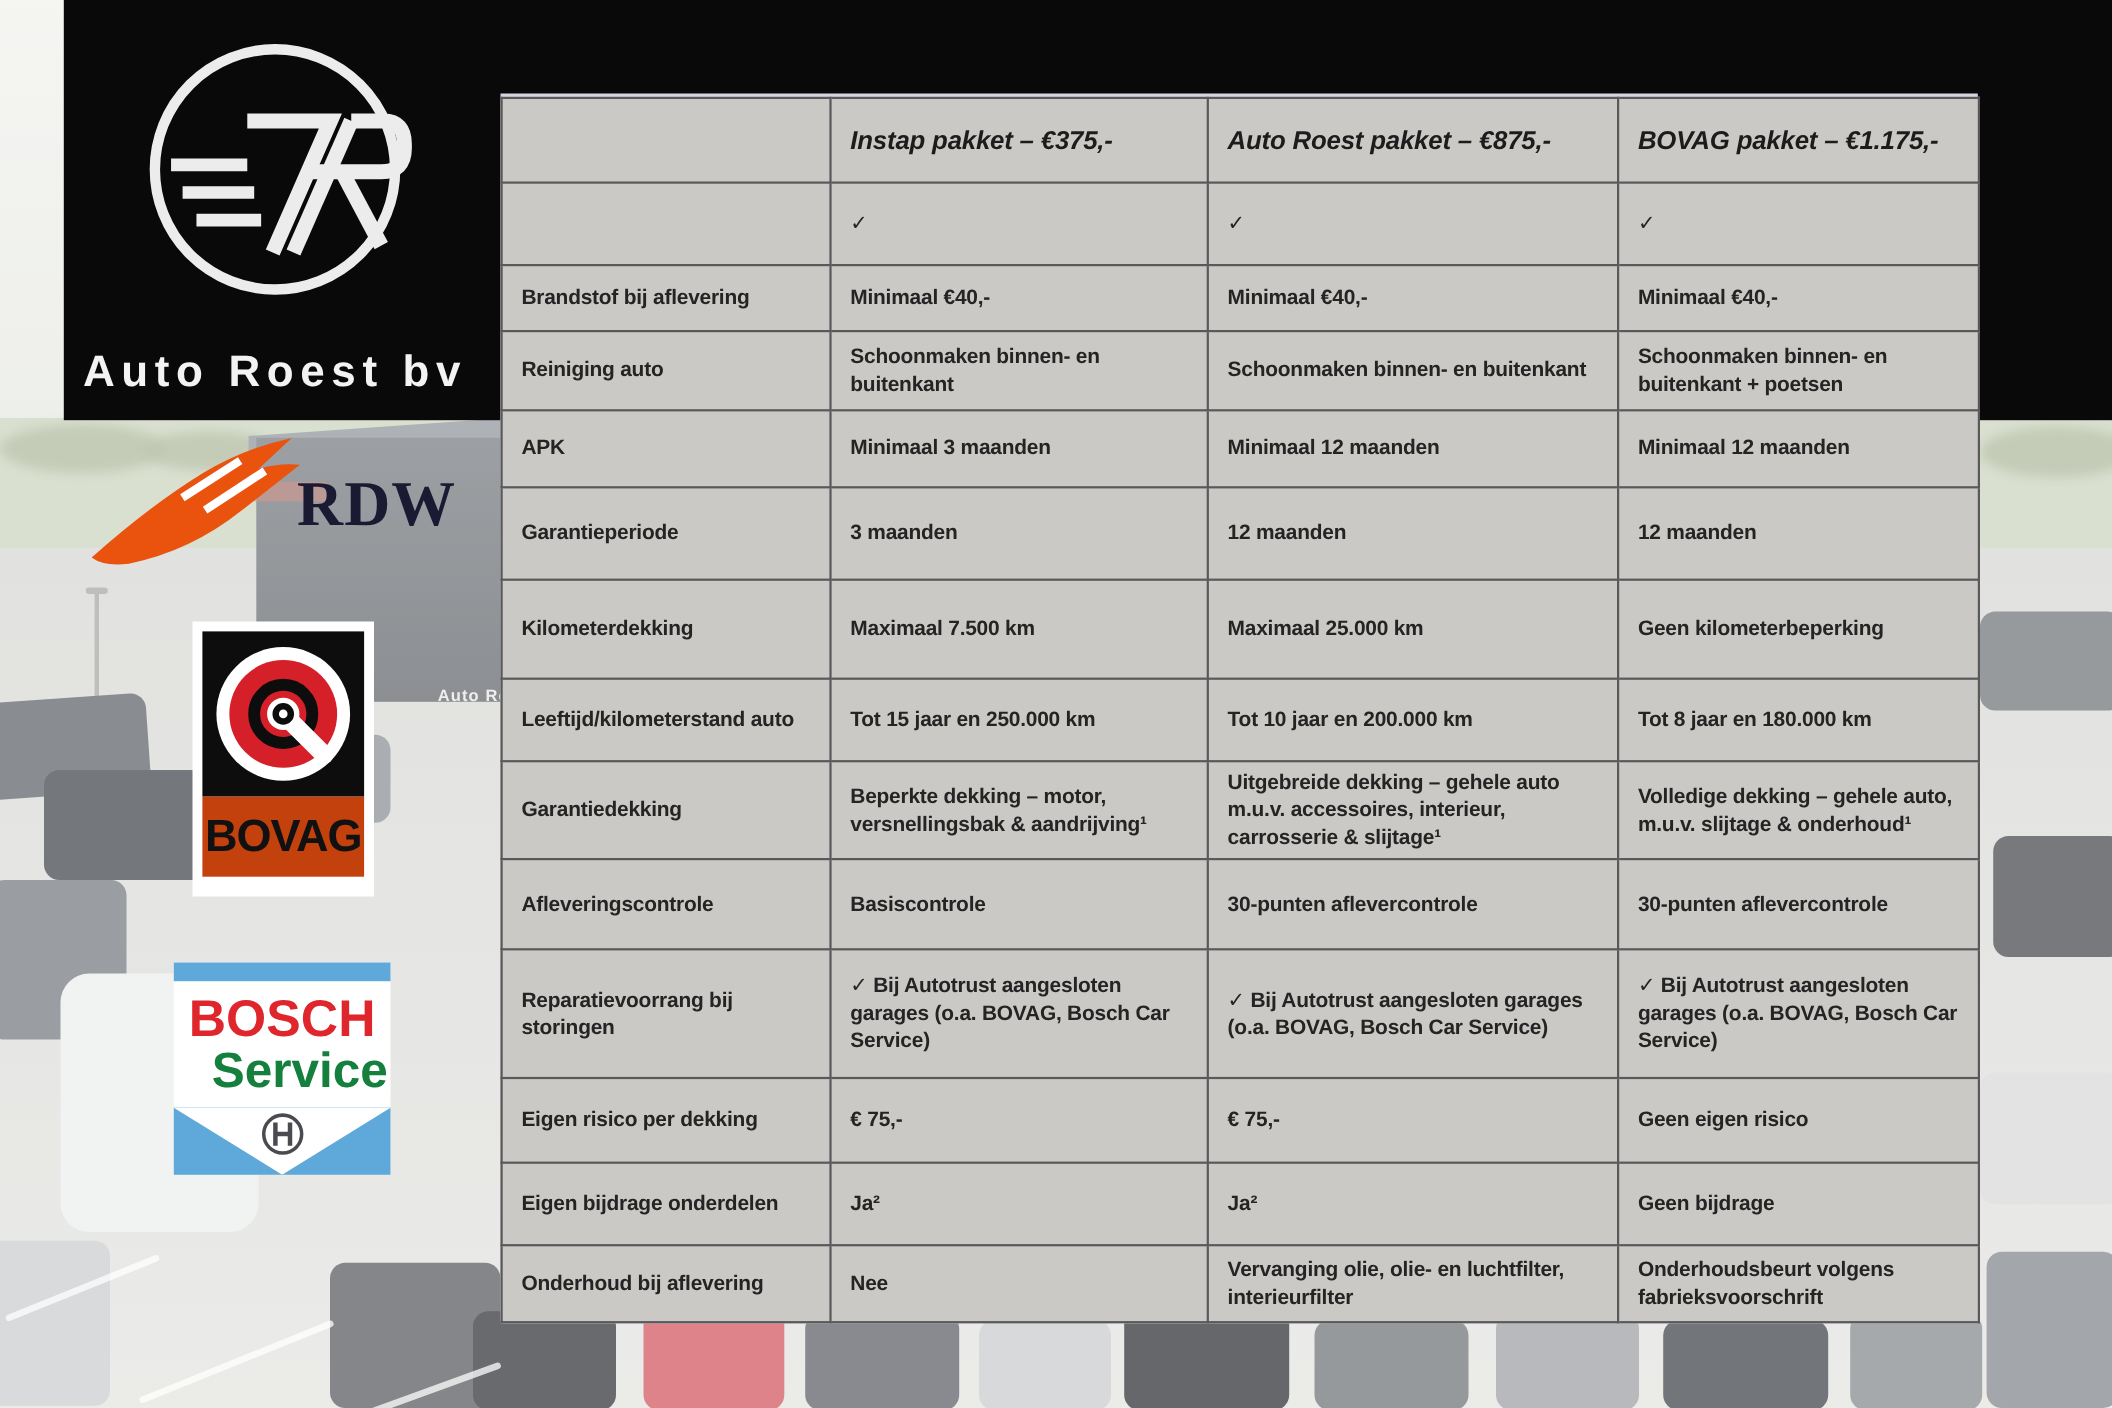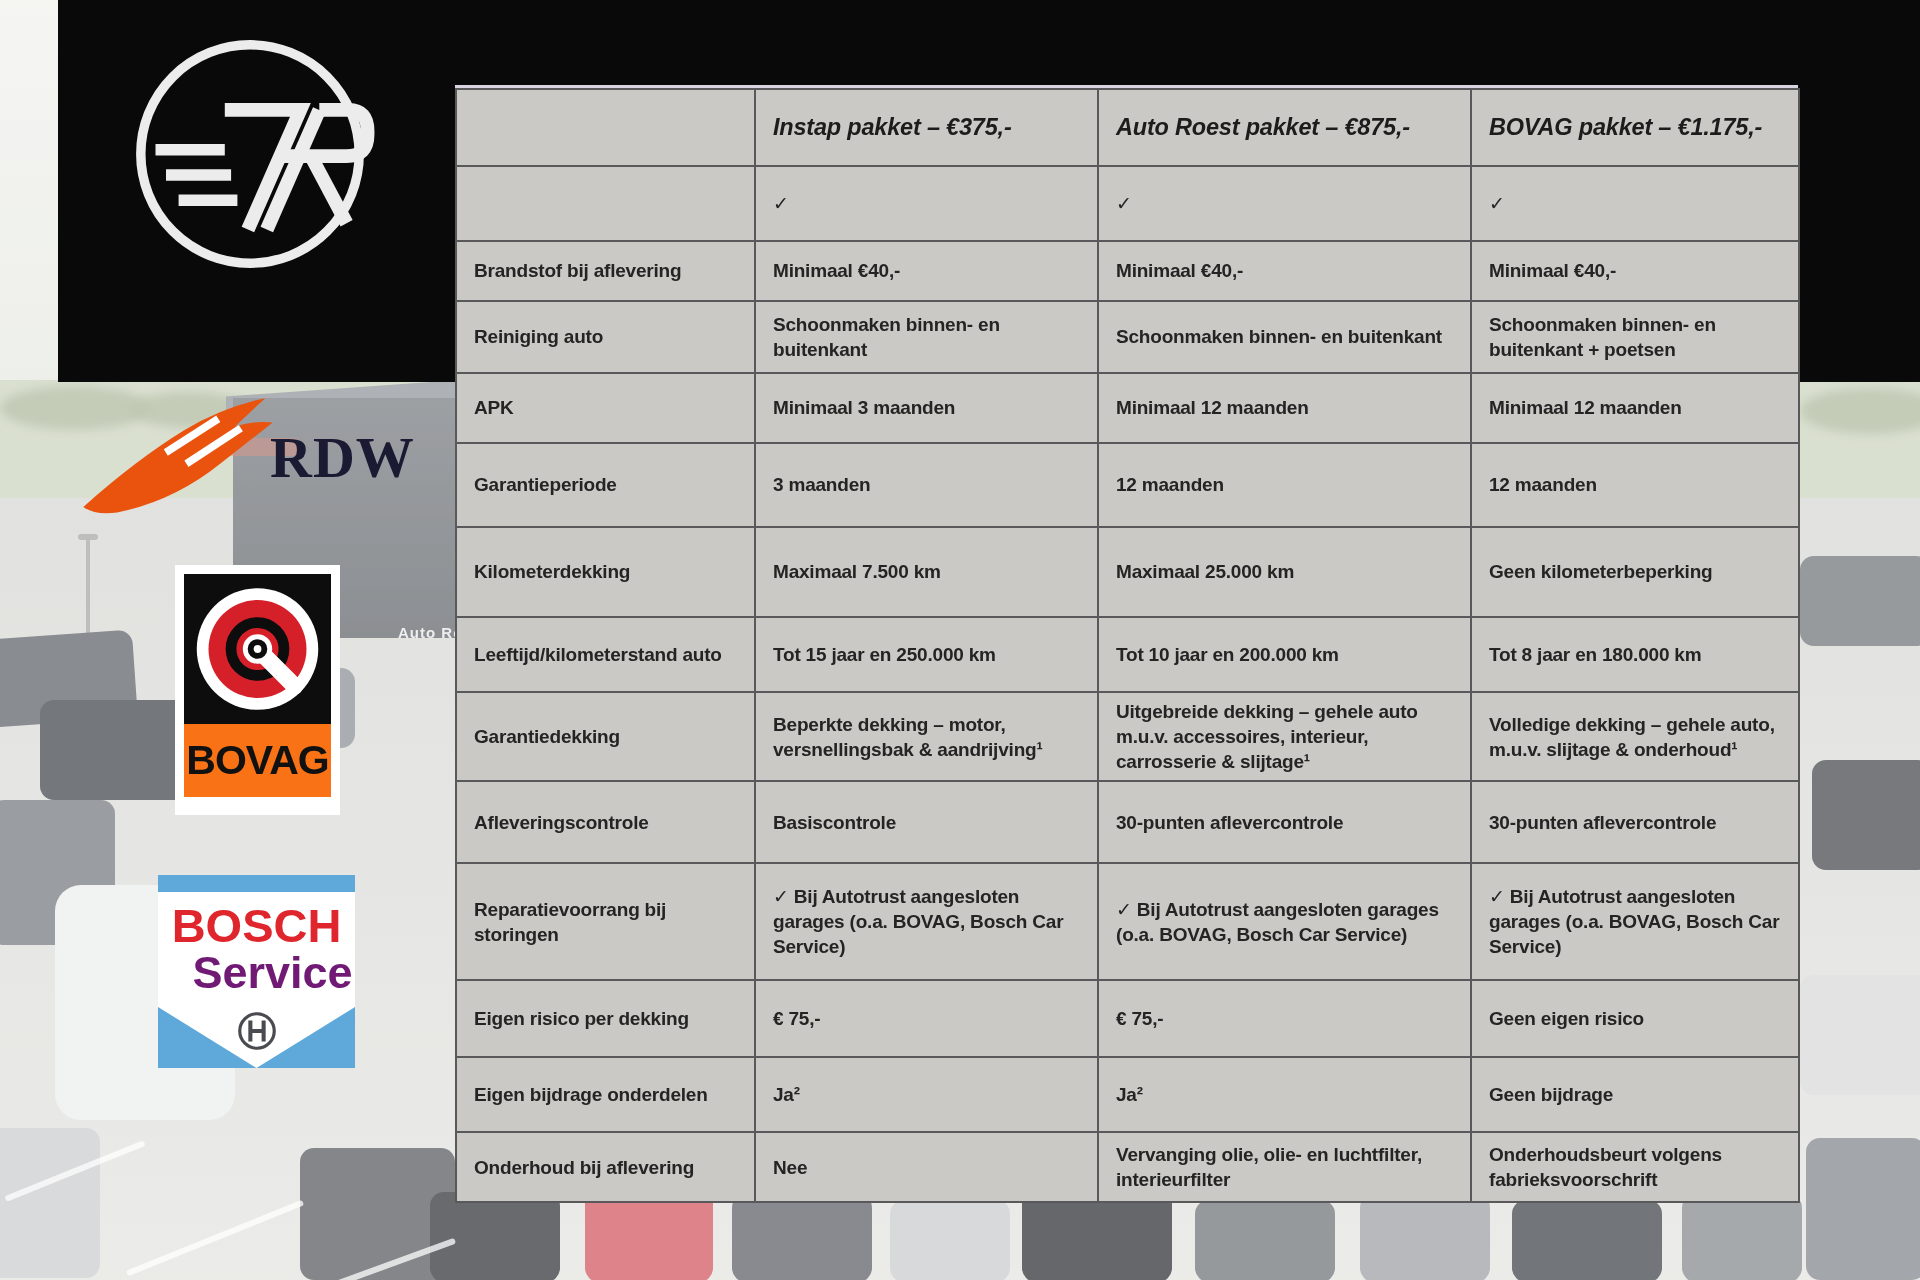--- a/index.html
+++ b/index.html
@@ -31,29 +31,29 @@
   .brand-name{position:absolute;left:0;top:316px;width:100%;text-align:center;color:#f3f3f3;
               font-size:40px;font-weight:bold;letter-spacing:6px;white-space:nowrap;}
 
   
   .rdw{position:absolute;left:78px;top:352px;width:330px;height:170px;}
   .rdw .word{position:absolute;left:192px;top:72px;font-family:"Liberation Serif","DejaVu Serif",serif;
              font-weight:bold;font-size:58px;color:#1a1a33;letter-spacing:1px;}
   .bovag{position:absolute;left:175px;top:565px;width:165px;height:250px;background:#fff;
          box-sizing:border-box;padding:9px;}
   .bovag .disc{width:147px;height:150px;background:#0d0d0d;position:relative;}
-  .bovag .word{height:73px;background:#f97316;display:flex;align-items:center;justify-content:center;
+  .bovag .word{height:73px;background:#c2410c;display:flex;align-items:center;justify-content:center;
                color:#111;font-weight:bold;font-size:41px;letter-spacing:-1px;transform-origin:center;
                }
   .bosch{position:absolute;left:158px;top:875px;width:197px;height:193px;background:#fff;
          display:flex;flex-direction:column;}
   .bosch .bar{height:17px;background:#5ea9da;}
   .bosch .w1{text-align:center;font-weight:bold;font-size:47px;color:#e0262d;line-height:1.1;
              margin-top:8px;letter-spacing:0;}
-  .bosch .w2{text-align:center;font-weight:bold;font-size:45px;color:#701a75;line-height:1.0;
+  .bosch .w2{text-align:center;font-weight:bold;font-size:45px;color:#15803d;line-height:1.0;
              margin-top:-2px;padding-left:32px;}
   .bosch .vband{position:relative;margin-top:auto;height:61px;background:#5ea9da;}
   .bosch .vband .tri{position:absolute;inset:0;background:#fff;
                      clip-path:polygon(0 0,100% 0,50% 100%);}
   .bosch .vband svg{position:absolute;left:50%;top:1px;transform:translateX(-50%);}
 
   
   .pkg-wrap{position:absolute;left:455px;top:85px;width:1343px;background:#d9d2e0;padding-top:3px;}
   .pkg-table{width:100%;border-collapse:collapse;table-layout:fixed;background:#cac9c6;}
   .pkg-table th,.pkg-table td{border:2px solid #59595b;vertical-align:middle;text-align:left;
@@ -118,20 +118,21 @@
       <g stroke="#ececec" fill="none">
         <path d="M30 116 H96" stroke-width="11"></path>
         <path d="M40 140 H102" stroke-width="11"></path>
         <path d="M52 164 H108" stroke-width="11"></path>
         <path d="M96 78 H168 L118 192" stroke-width="13"></path>
         <path d="M186 78 L136 192" stroke-width="13"></path>
         <path d="M186 78 H214 Q232 78 232 98 V102 Q232 122 212 122 H150" stroke-width="13"></path>
         <path d="M178 122 L212 186" stroke-width="13"></path>
       </g>
     </svg>
+    <div class="brand-name">Auto Roest bv</div>
   </div>
 
   <div class="rdw">
     <svg width="200" height="150" viewBox="0 0 210 160" style="position:absolute;left:0;top:18px;">
       <path fill="#e9530e" d="M4 146 Q60 96 112 64 Q152 40 198 30 L166 60 Q186 54 206 56 L150 100 Q100 140 40 152 Q16 155 4 146 Z"></path>
       <path d="M92 88 L148 52" stroke="#fff" stroke-width="8" fill="none"></path>
       <path d="M114 100 L172 62" stroke="#fff" stroke-width="8" fill="none"></path>
     </svg>
     <span class="word">RDW</span>
   </div>

